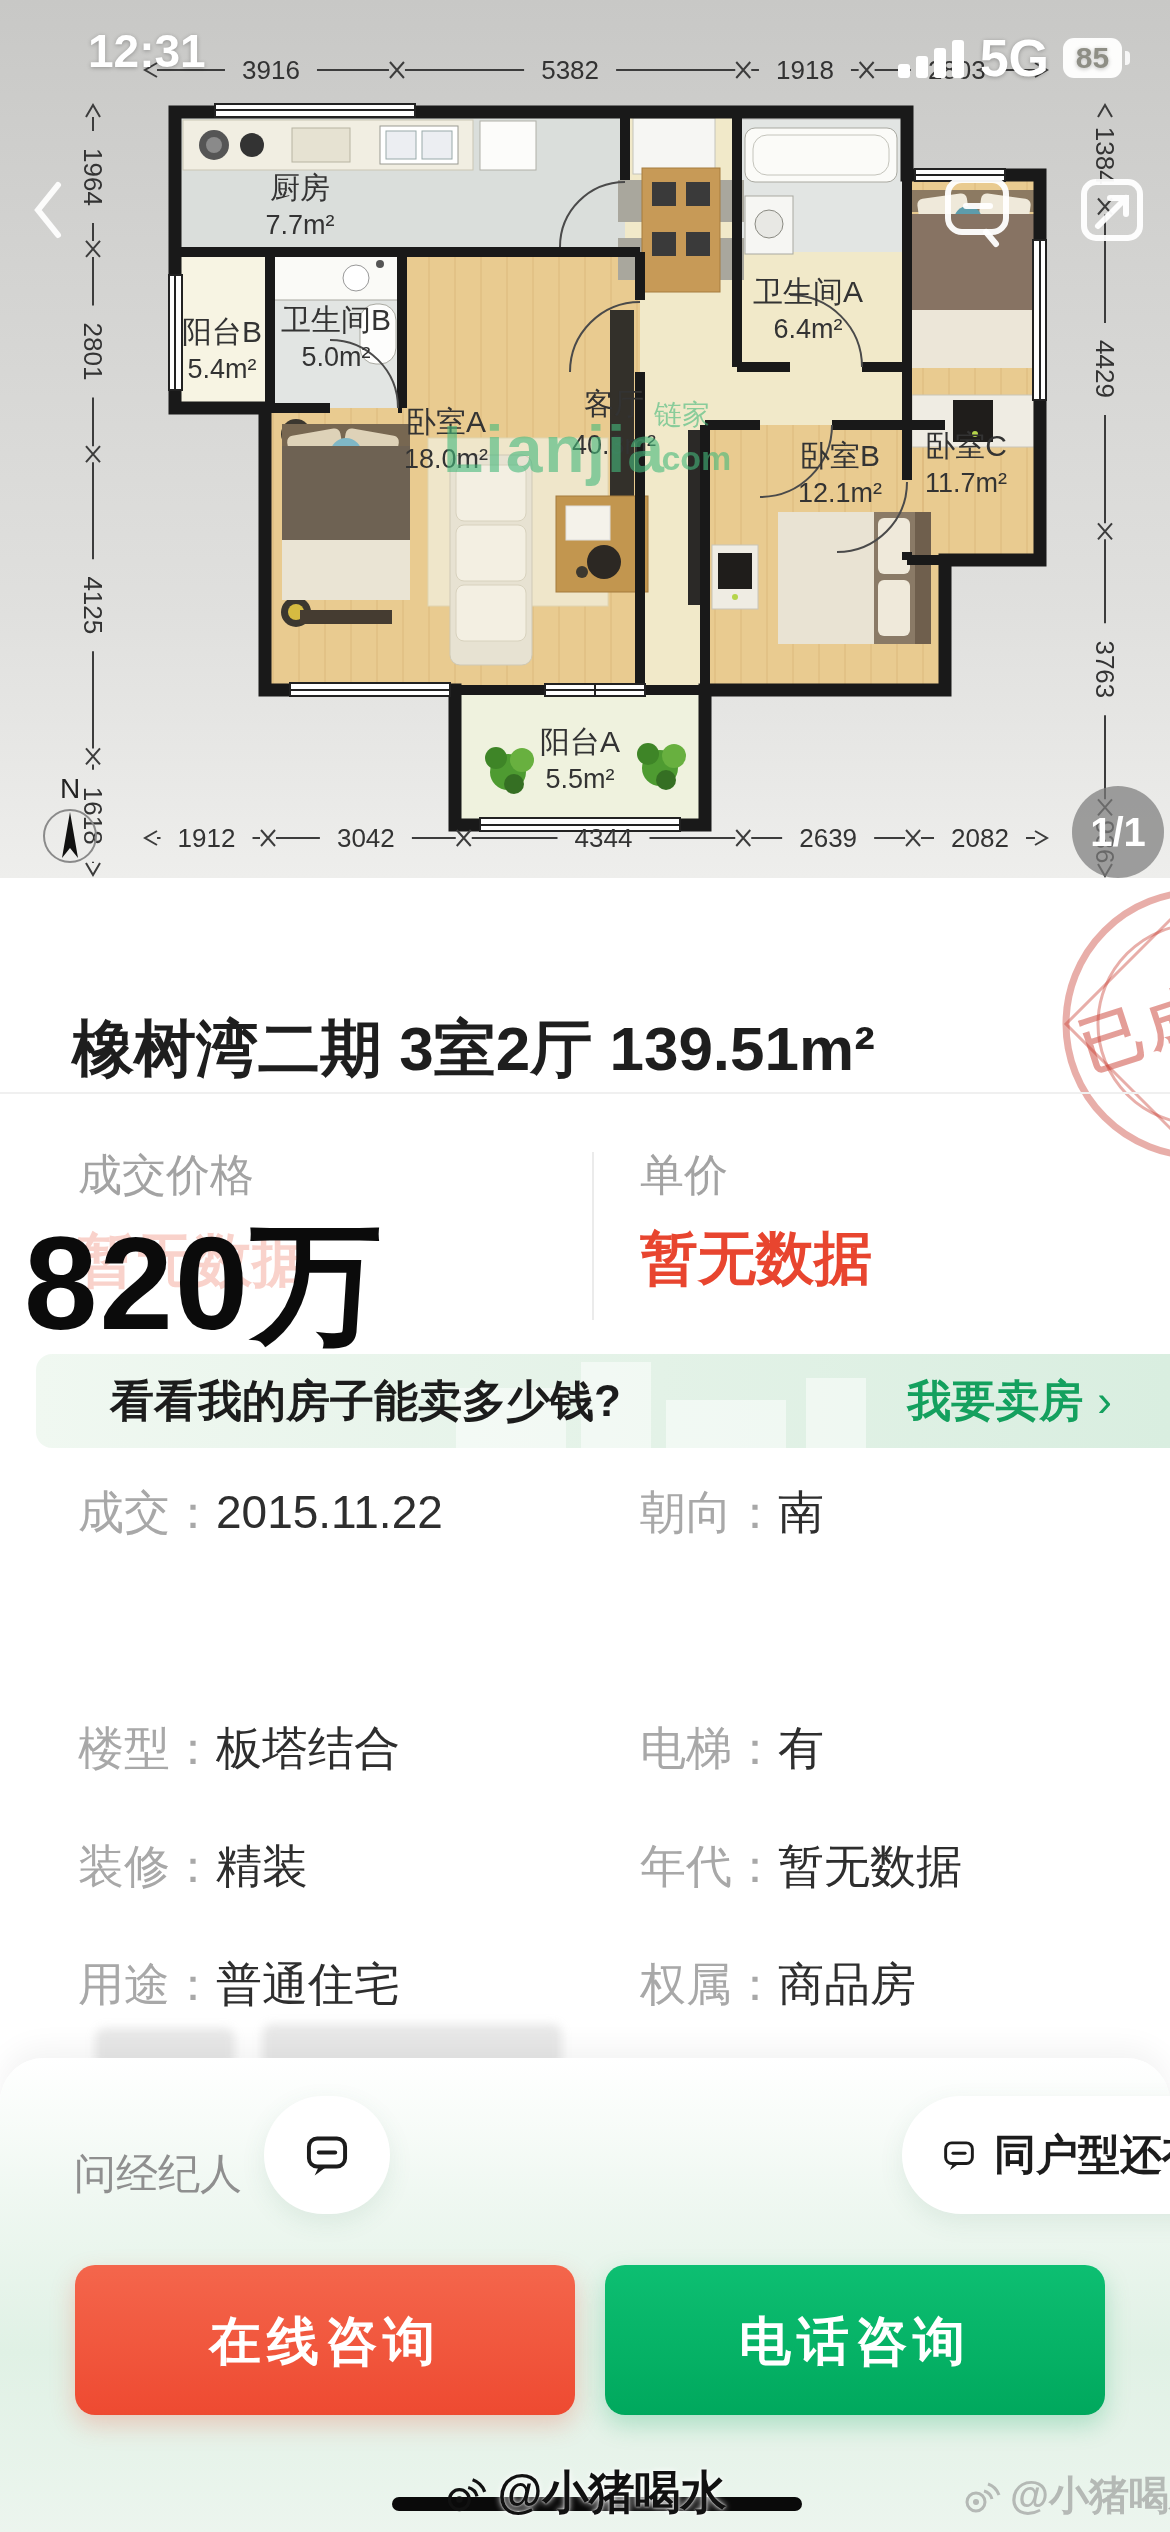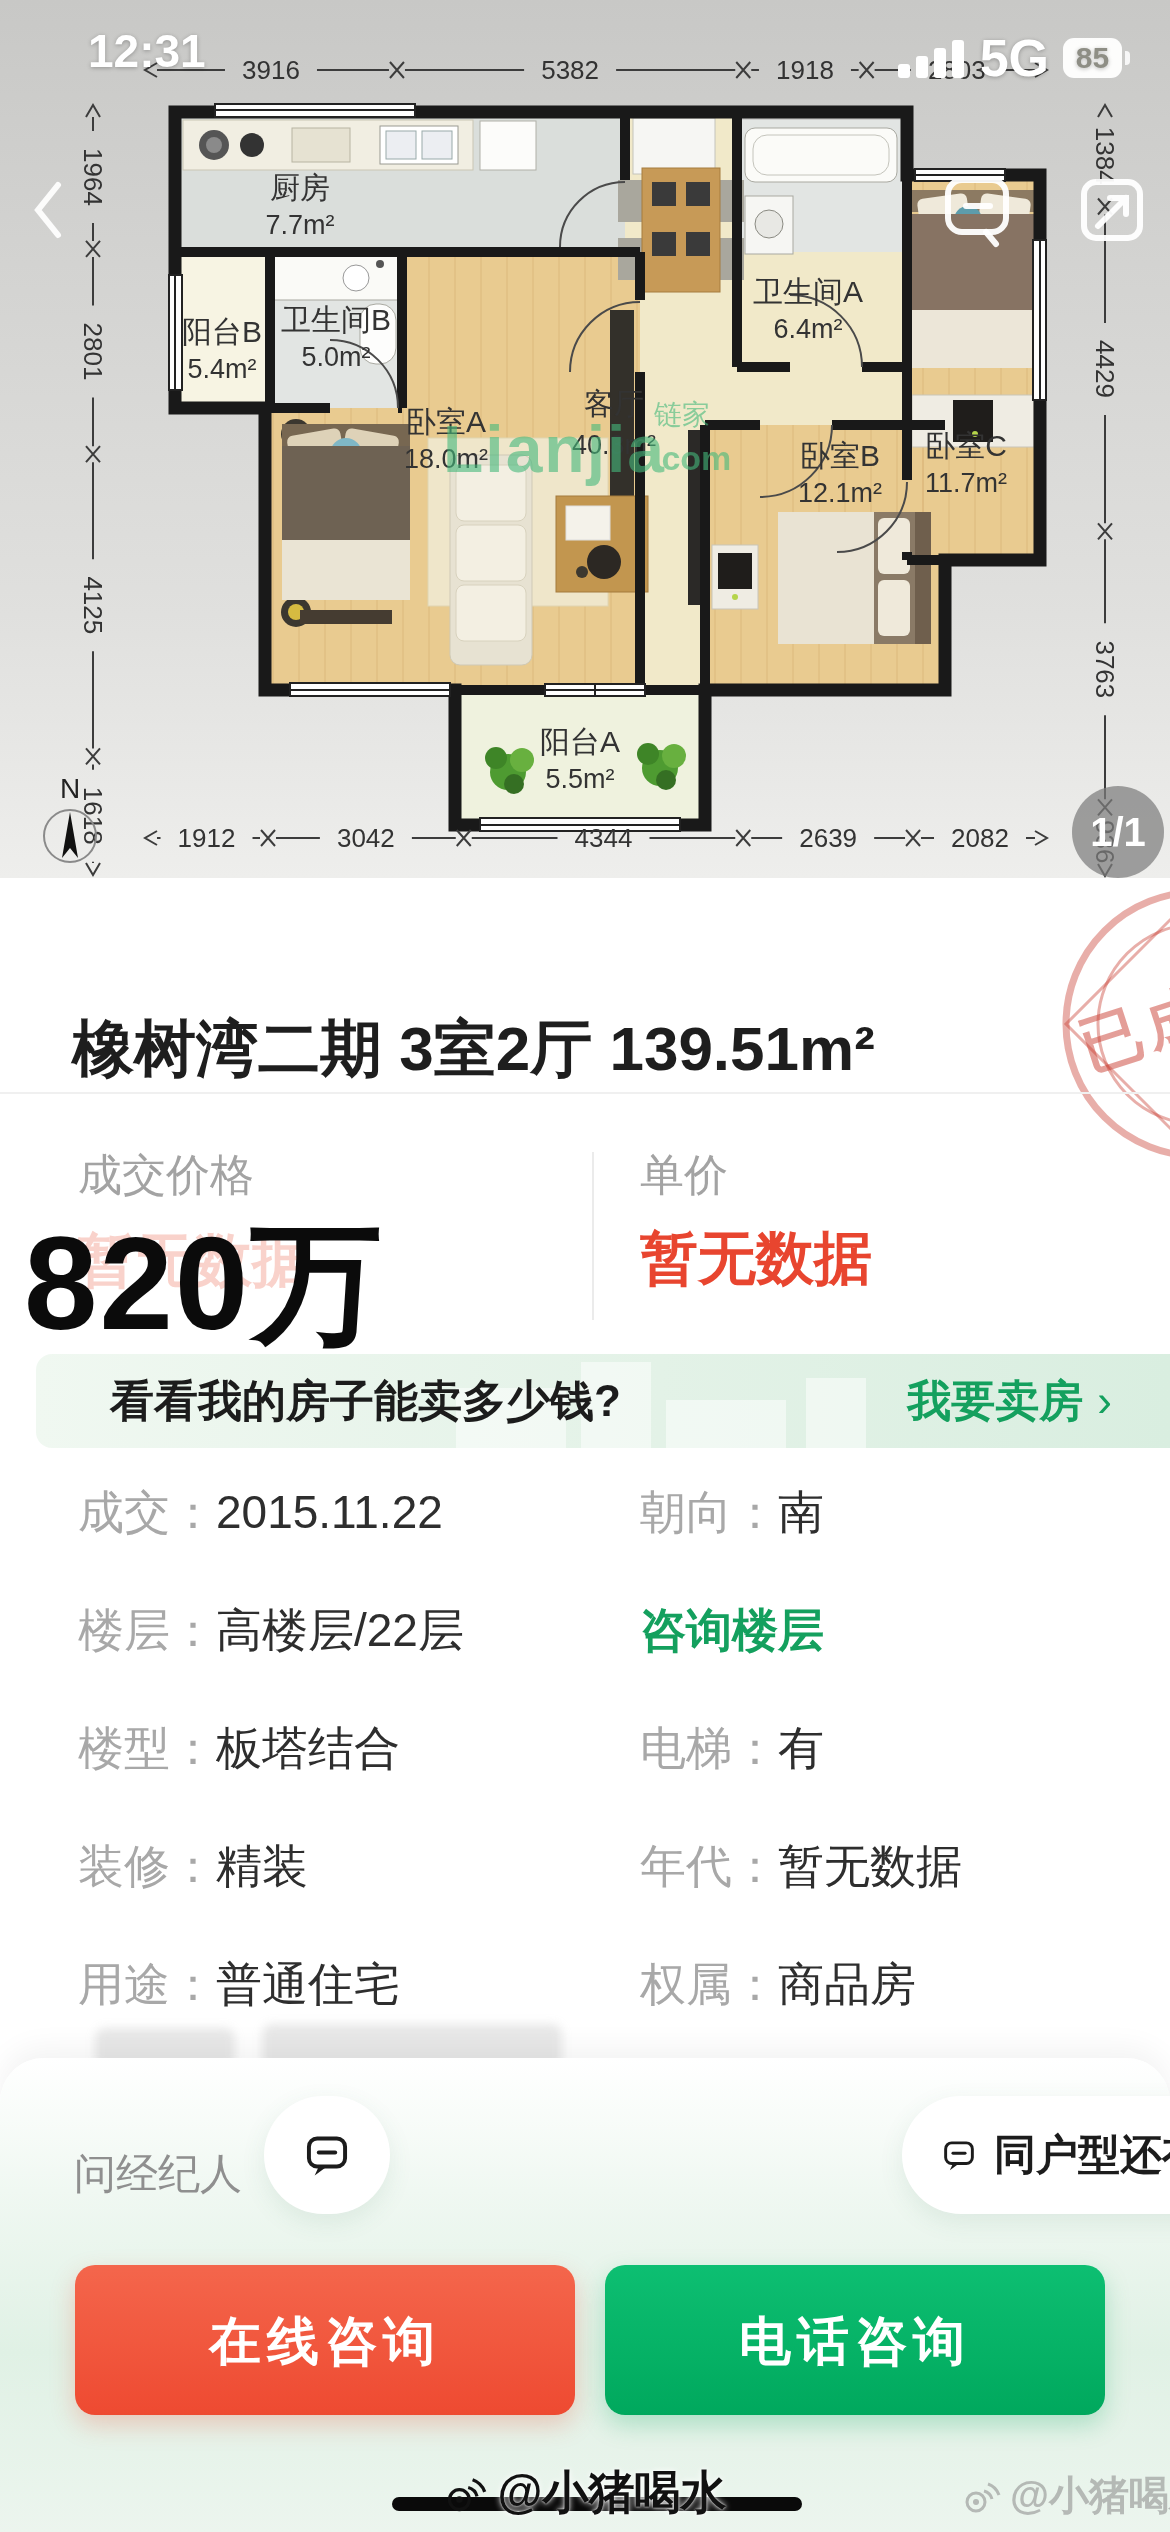--- a/index.html
+++ b/index.html
@@ -423,24 +423,20 @@
     <div class="sky s3"></div>
     <div class="sky s4"></div>
     <span class="banner-q">看看我的房子能卖多少钱?</span>
     <span class="banner-a"><span>我要卖房</span><span class="chev">›</span></span>
   </div>
 
   <div class="drow" style="top:1482px;">
     <span class="dcell1"><span class="dlabel">成交：</span><span class="dvalue">2015.11.22</span></span>
     <span class="dcell2"><span class="dlabel">朝向：</span><span class="dvalue">南</span></span>
   </div>
-  <div class="drow" style="top:1600px;">
-    <span class="dcell1"><span class="dlabel">楼层：</span><span class="dvalue">高楼层/22层</span></span>
-    <span class="dcell2"><span class="dlink">咨询楼层</span></span>
-  </div>
   <div class="drow" style="top:1718px;">
     <span class="dcell1"><span class="dlabel">楼型：</span><span class="dvalue">板塔结合</span></span>
     <span class="dcell2"><span class="dlabel">电梯：</span><span class="dvalue">有</span></span>
   </div>
   <div class="drow" style="top:1836px;">
     <span class="dcell1"><span class="dlabel">装修：</span><span class="dvalue">精装</span></span>
     <span class="dcell2"><span class="dlabel">年代：</span><span class="dvalue">暂无数据</span></span>
   </div>
   <div class="drow" style="top:1954px;">
     <span class="dcell1"><span class="dlabel">用途：</span><span class="dvalue">普通住宅</span></span>

